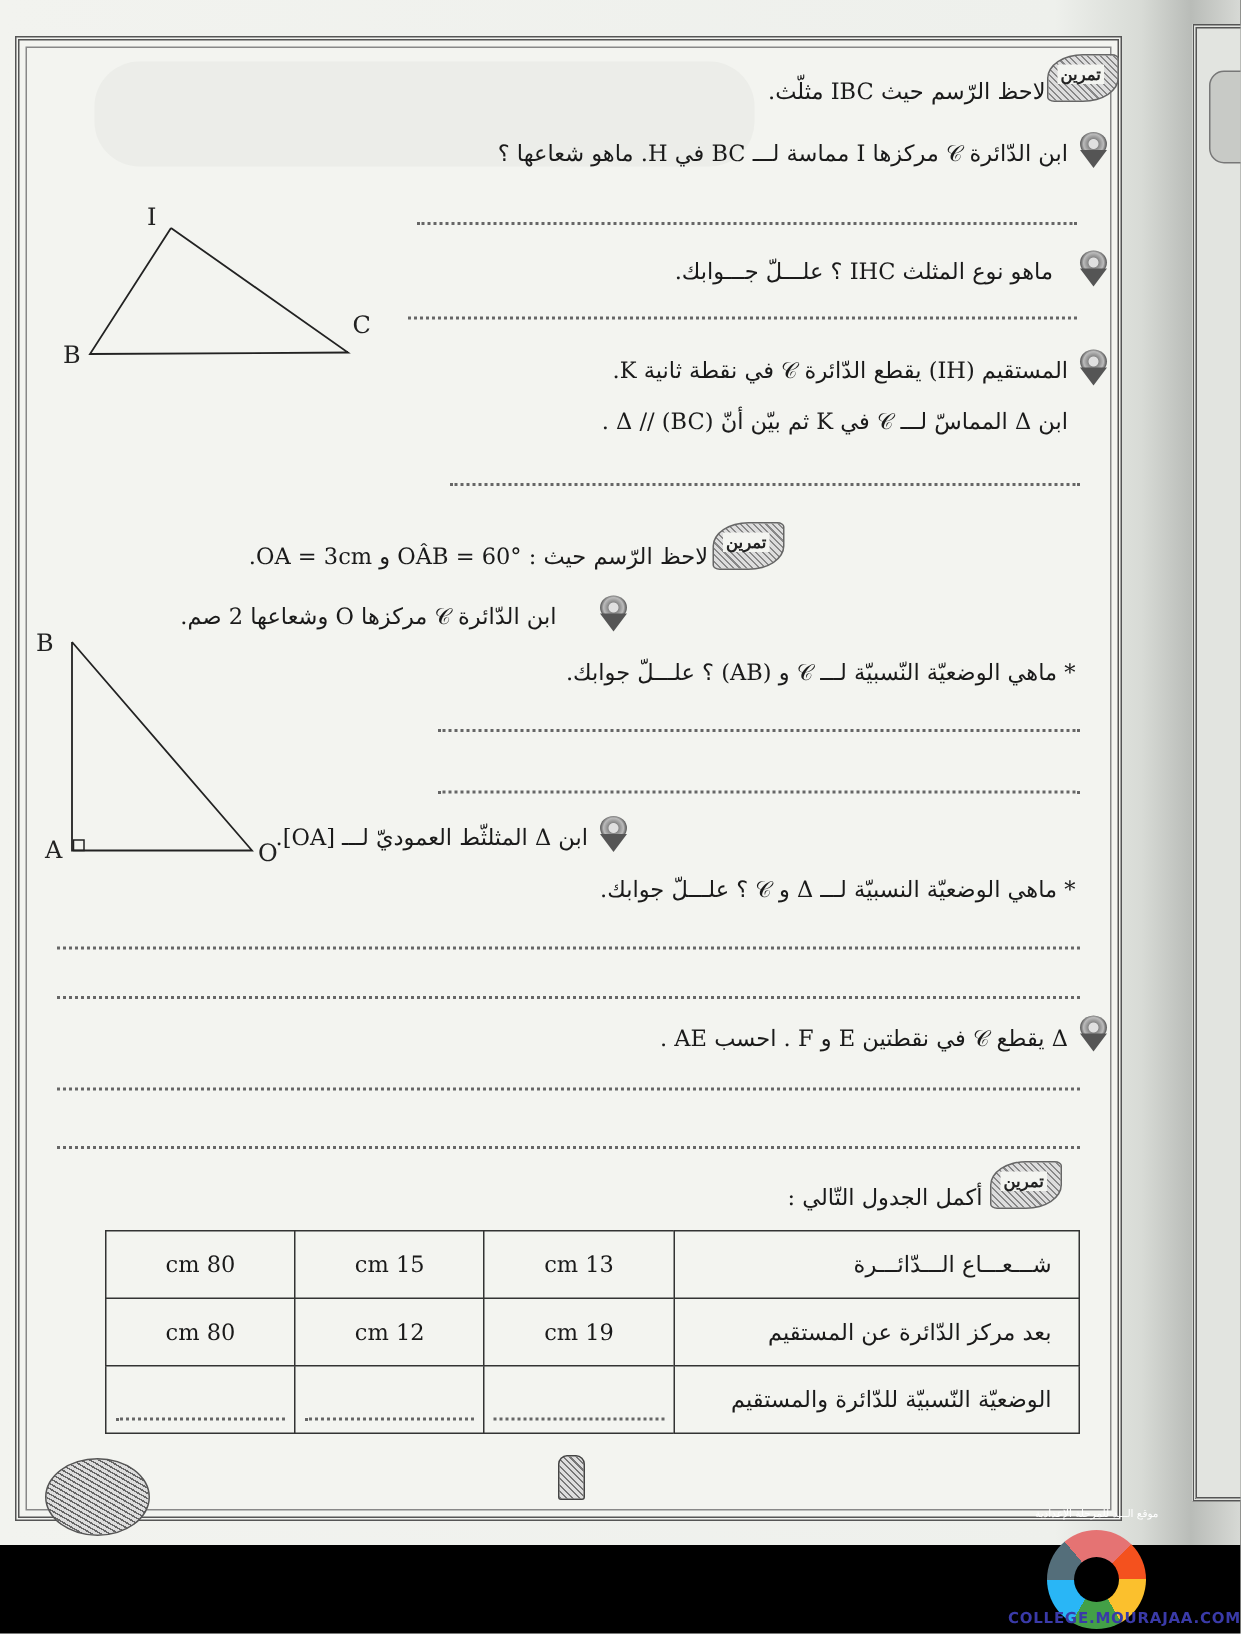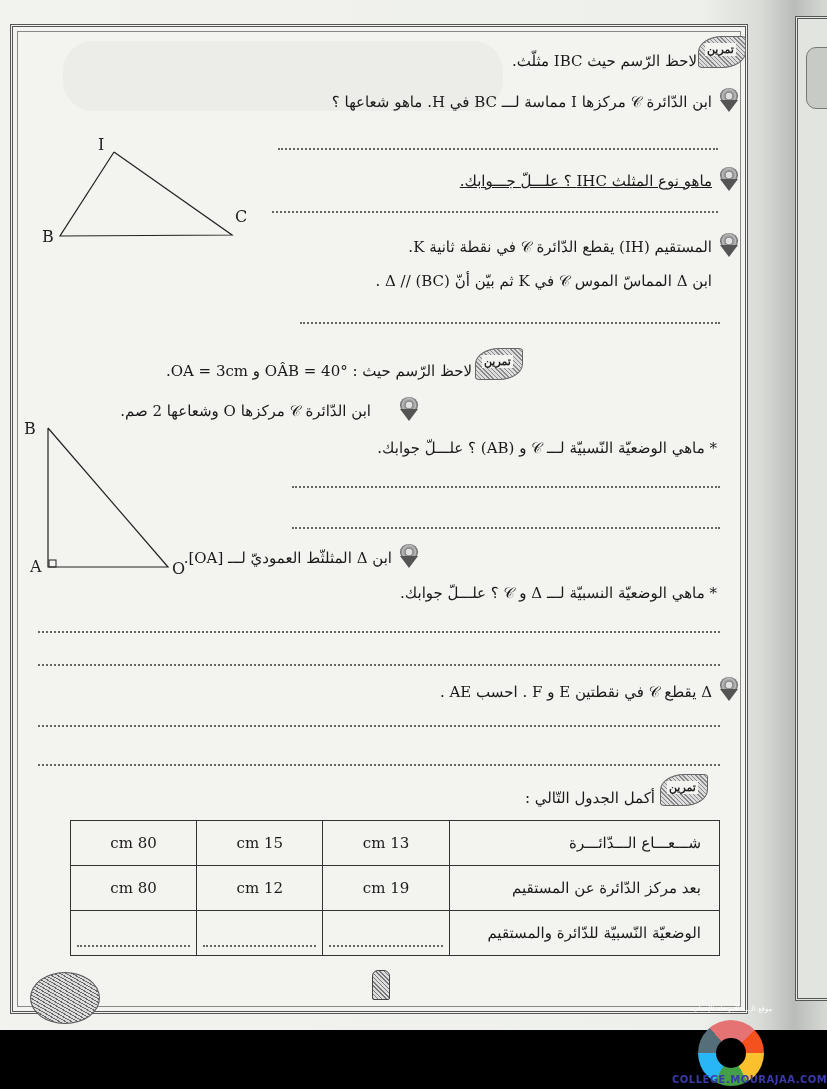--- a/index.html
+++ b/index.html
@@ -126,42 +126,42 @@
     <div class="ring"></div>
     <div class="arrow"></div>
   </div>
 <div class="line" style="right:115px; top:92px;">ابن الدّائرة 𝒞 مركزها I مماسة لـــ BC في H. ماهو شعاعها ؟</div>
 <div class="dots" style="left:278px; width:440px; top:148px;"></div>
 
 <div class="badge" style="left:718px; top:167px;">
     <div class="ring"></div>
     <div class="arrow"></div>
   </div>
-<div class="line" style="right:115px; top:171px;text-decoration:underline;">ماهو نوع المثلث IHC ؟ علـــلّ جـــوابك.</div>
+<div class="line" style="right:125px; top:171px;">ماهو نوع المثلث IHC ؟ علـــلّ جـــوابك.</div>
 <div class="dots" style="left:272px; width:446px; top:211px;"></div>
 
 <div class="badge" style="left:718px; top:233px;">
     <div class="ring"></div>
     <div class="arrow"></div>
   </div>
 <div class="line" style="right:115px; top:237px;">المستقيم (IH) يقطع الدّائرة 𝒞 في نقطة ثانية K.</div>
-<div class="line" style="right:115px; top:271px;">ابن Δ المماسّ الموس 𝒞 في K ثم بيّن أنّ Δ // (BC) .</div>
+<div class="line" style="right:115px; top:271px;">ابن Δ المماسّ لـــ 𝒞 في K ثم بيّن أنّ Δ // (BC) .</div>
 <div class="dots" style="left:300px; width:420px; top:322px;"></div>
 
 <svg class="fig" style="left:30px; top:130px;" width="240" height="120">
   <polyline points="84,22 30,106 202,105 84,22" fill="none" stroke="#222" stroke-width="1.2"></polyline>
   <text x="68" y="20">I</text>
   <text x="12" y="112">B</text>
   <text x="205" y="92">C</text>
 </svg>
 
 <div class="leaf" style="left:475px; top:348px;">
     <span>تمرين</span>
   </div>
-<div class="line" style="right:355px; top:361px;">لاحظ الرّسم حيث : OÂB = 40° و OA = 3cm.</div>
+<div class="line" style="right:355px; top:361px;">لاحظ الرّسم حيث : OÂB = 60° و OA = 3cm.</div>
 
 <div class="badge" style="left:398px; top:397px;">
     <div class="ring"></div>
     <div class="arrow"></div>
   </div>
 <div class="line" style="right:456px; top:401px;">ابن الدّائرة 𝒞 مركزها O وشعاعها 2 صم.</div>
 <div class="line" style="right:110px; top:438px;">* ماهي الوضعيّة النّسبيّة لـــ 𝒞 و (AB) ؟ علـــلّ جوابك.</div>
 <div class="dots" style="left:292px; width:428px; top:486px;"></div>
 <div class="dots" style="left:292px; width:428px; top:527px;"></div>
 

